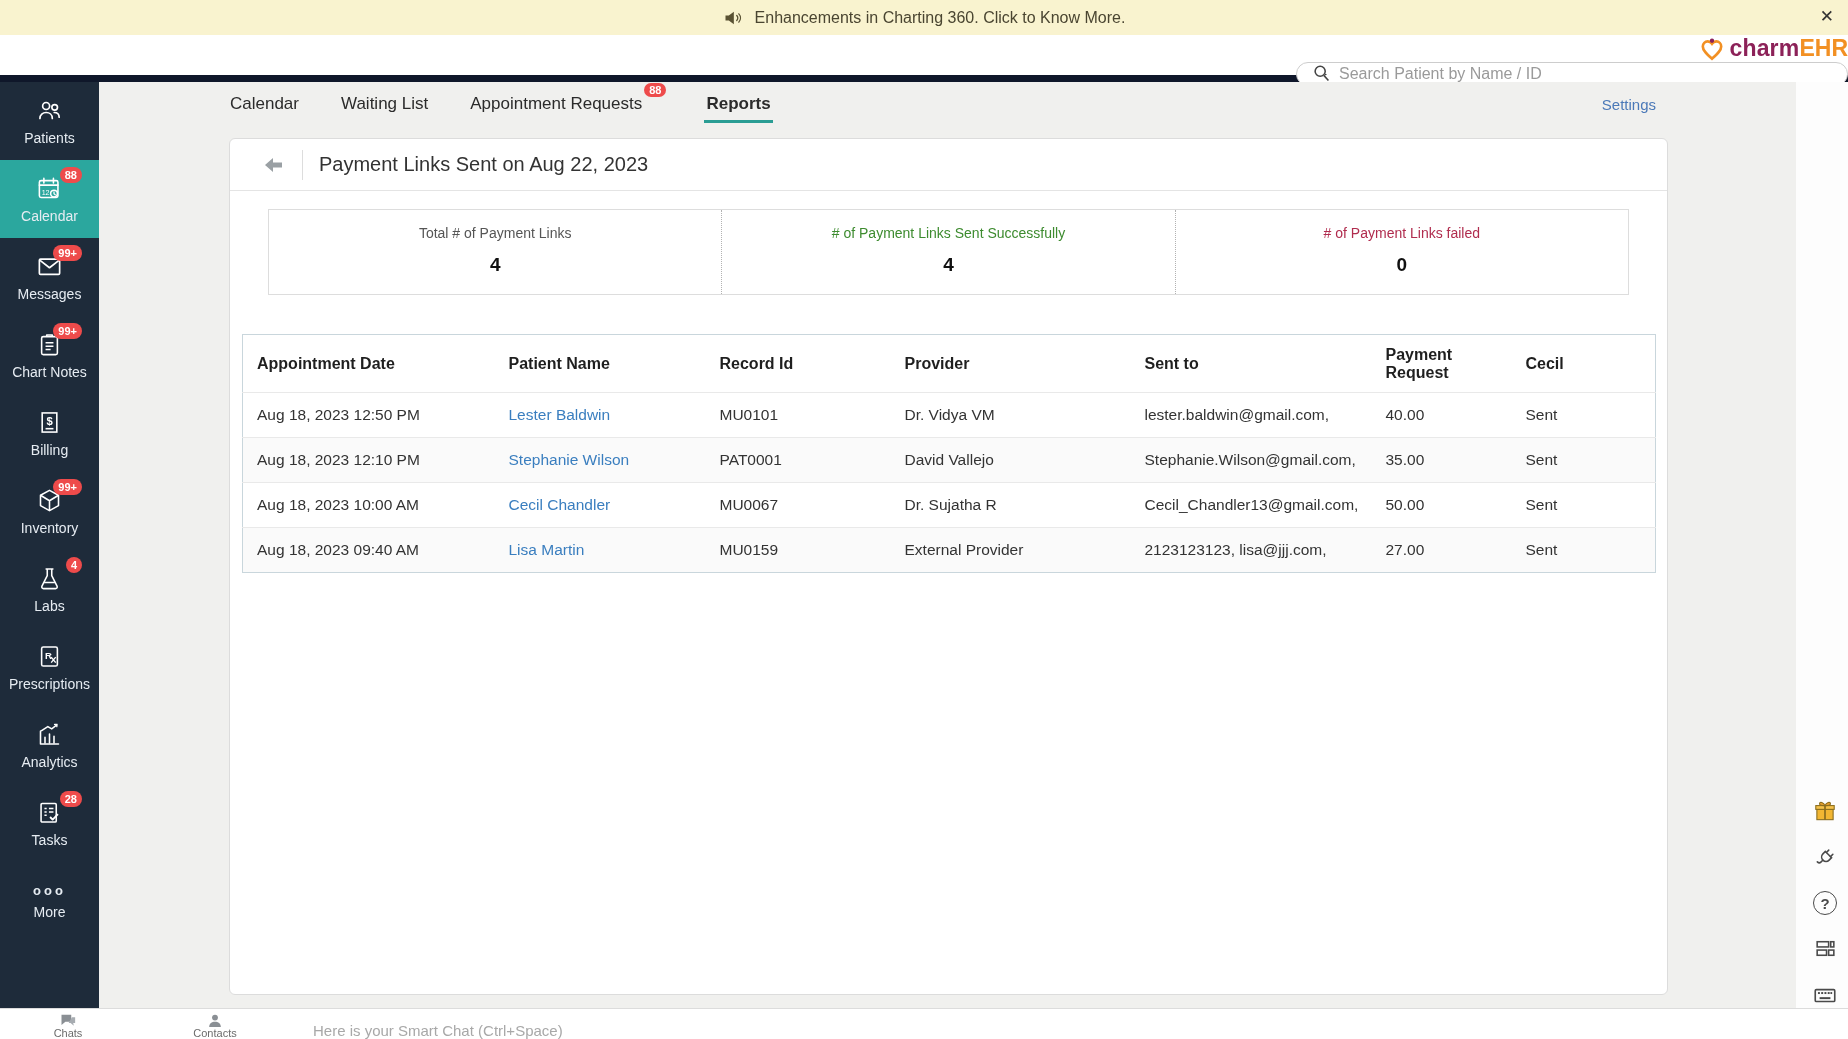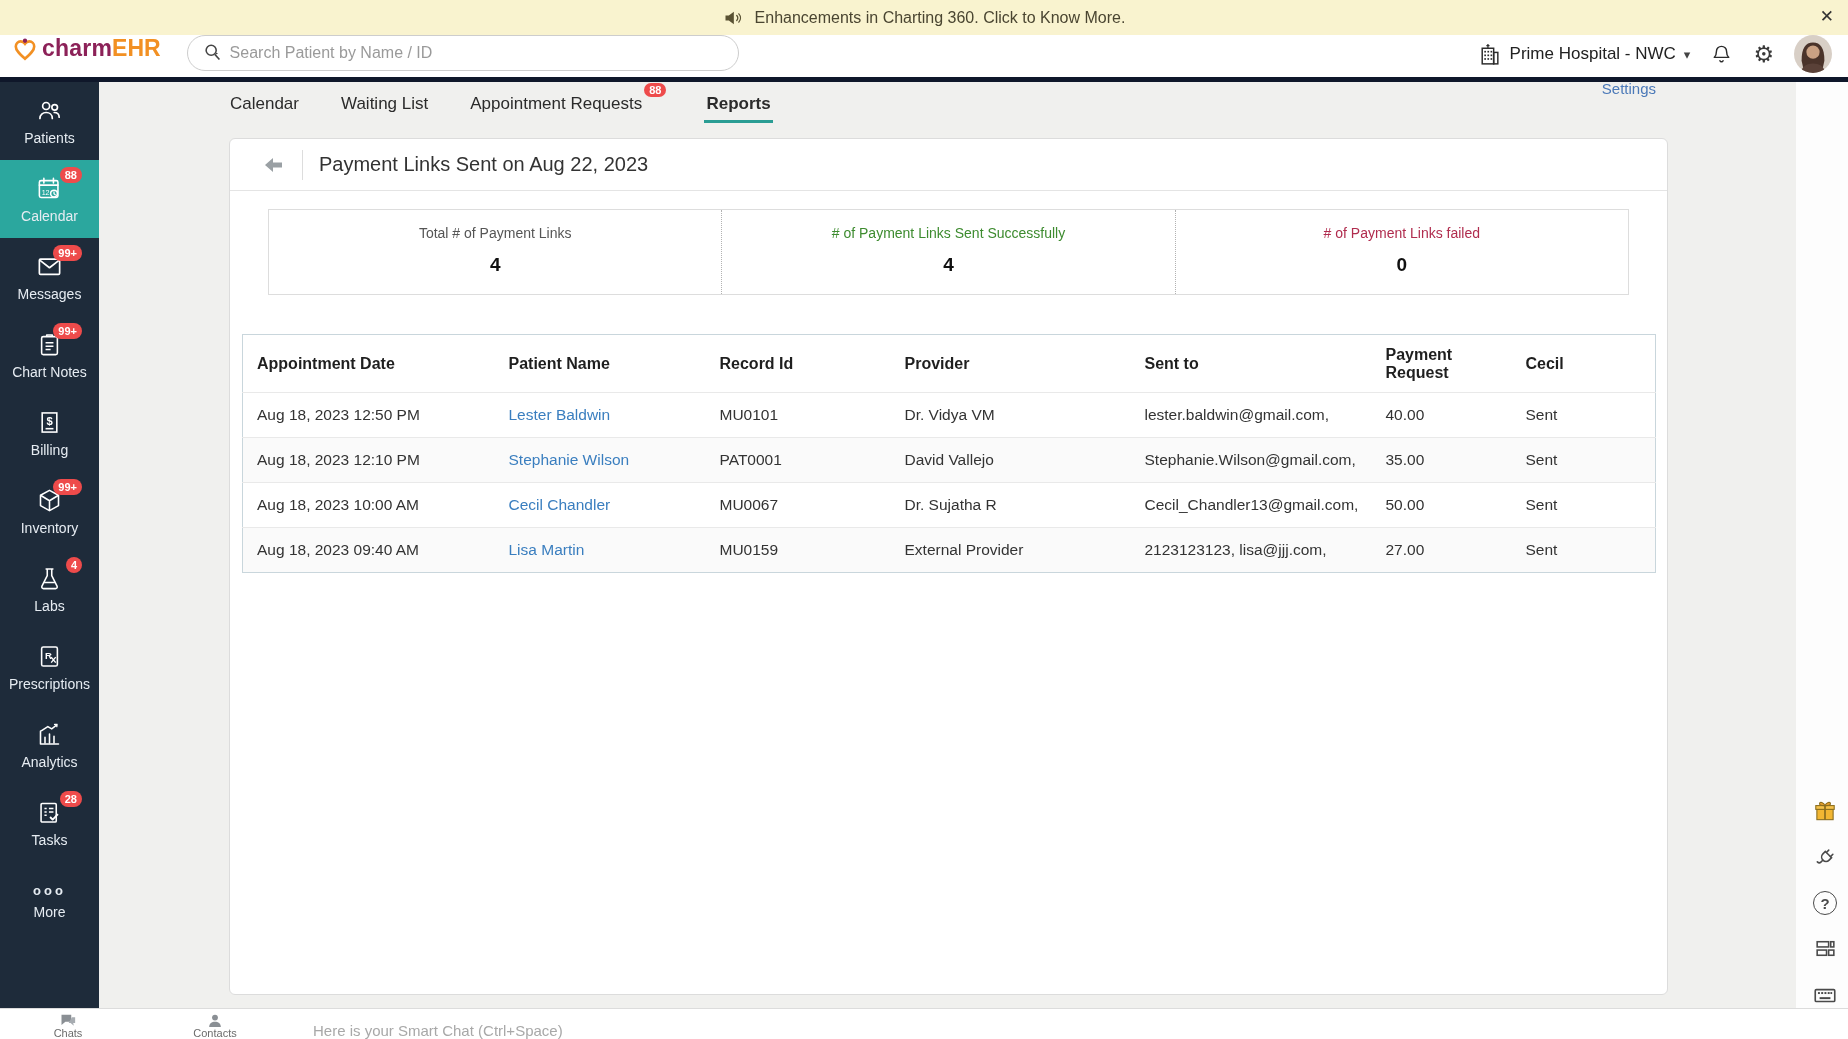--- a/index.html
+++ b/index.html
@@ -7,21 +7,21 @@
   body {
     font-family:"Liberation Sans", sans-serif;
     background:#f0f0ee; position:relative; overflow:hidden; color:#2f2f2f;
   }
   
   .banner { position:absolute; top:0; left:0; right:0; height:35px; background:#f9f3cf;
     display:flex; align-items:center; justify-content:center; gap:12px; color:#4a4531; font-size:16px; }
   .banner .closer { position:absolute; right:14px; top:6px; font-size:17px; color:#333; cursor:pointer; }
   
   .header { position:absolute; top:35px; left:0; right:0; height:47px; background:#fff;
-    display:flex; align-items:flex-start; border-bottom:5px solid #0f172a; }
+    display:flex; align-items:flex-end; border-bottom:7px solid #0f172a;flex-direction:column; }
   .logo { display:flex; align-items:center; margin-left:12px; gap:4px; }
   .logo .charm { font-size:23px; font-weight:bold; color:#8c2158; letter-spacing:.2px; }
   .logo .ehr   { font-size:23px; font-weight:bold; color:#f29023; }
   .search { margin-left:26px; width:552px; height:36px; border:1px solid #cdcdcd; border-radius:19px;
     background:#fff; display:flex; align-items:center; padding:0 14px; gap:6px; }
   .search input { border:none; outline:none; flex:1; font-size:16px; color:#444; font-family:inherit; }
   .search input::placeholder { color:#9a9a9a; }
   .hdr-right { margin-left:auto; display:flex; align-items:center; gap:20px; margin-right:16px; }
   .org { display:flex; align-items:center; gap:8px; font-size:17px; color:#222; cursor:pointer; }
   .caret { font-size:13px; color:#444; }
@@ -44,21 +44,21 @@
   .rail-icons { position:absolute; right:10px; top:716px; display:flex; flex-direction:column; gap:21px; align-items:center; }
   .rail-icons > div { cursor:pointer; color:#4a4a4a; }
   .help-circle { width:24px; height:24px; border:1.6px solid #4a4a4a; border-radius:50%;
     display:flex; align-items:center; justify-content:center; font-size:15px; font-weight:bold; color:#4a4a4a; }
   
   .tabrow { height:41px; display:flex; align-items:flex-end; padding-left:129px; gap:38px; position:relative; }
   .tab { font-size:17px; color:#2b2b2b; padding:8px 2px 9px; cursor:pointer; position:relative; }
   .tab.active { font-weight:bold; border-bottom:3px solid #2a9d94; padding-bottom:6px; }
   .tab sup { background:#ee4b4b; color:#fff; font-size:11px; font-weight:bold; border-radius:9px;
     padding:1px 5px; position:relative; top:-8px; left:2px; }
-  .settings-link { position:absolute; right:192px; bottom:26px; font-size:15px; color:#4b79b8; cursor:pointer; }
+  .settings-link { position:absolute; right:192px; bottom:10px; font-size:15px; color:#4b79b8; cursor:pointer; }
   
   .card { position:absolute; left:130px; top:56px; width:1439px; height:857px; background:#fff;
     border:1px solid #dcdcdc; border-radius:6px; }
   .card-head { height:52px; display:flex; align-items:center; padding-left:32px; border-bottom:1px solid #e4e4e4; }
   .back-arrow { cursor:pointer; display:flex; align-items:center; }
   .vdiv { width:1px; height:30px; background:#ddd; margin:0 16px; }
   .card-title { font-size:20px; color:#333; }
   
   .summary { margin:18px 38px 0; display:flex; border:1px solid #ddd; }
   .sbox { flex:1; text-align:center; padding:15px 0 18px; }

